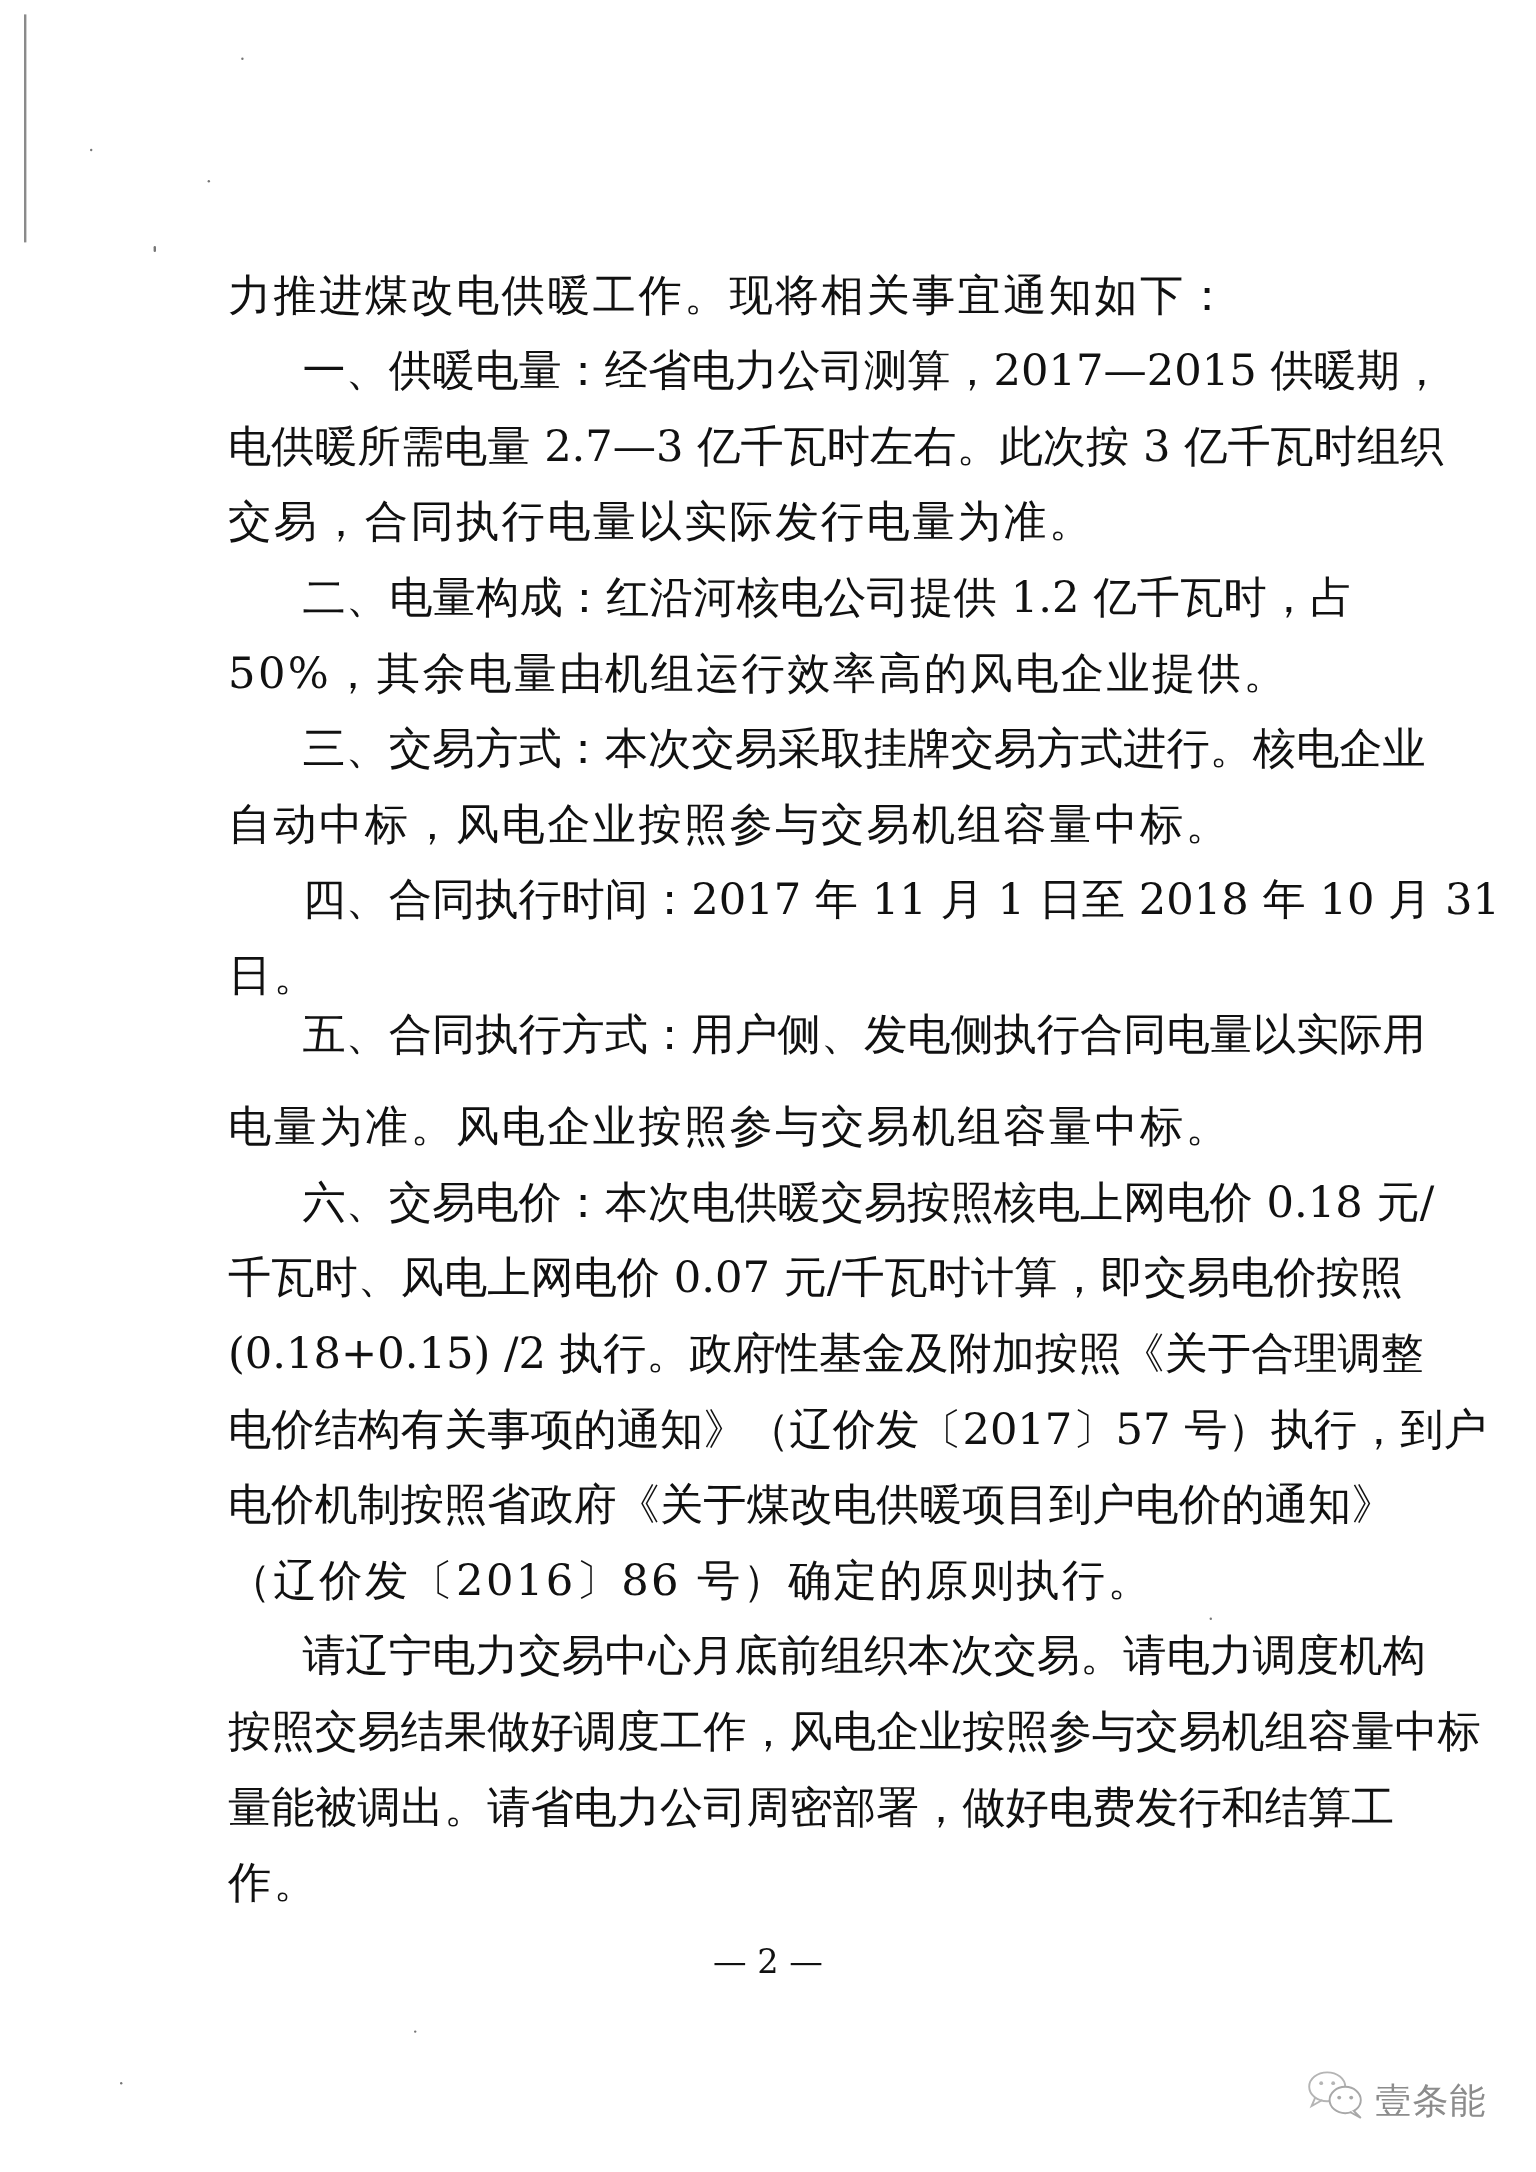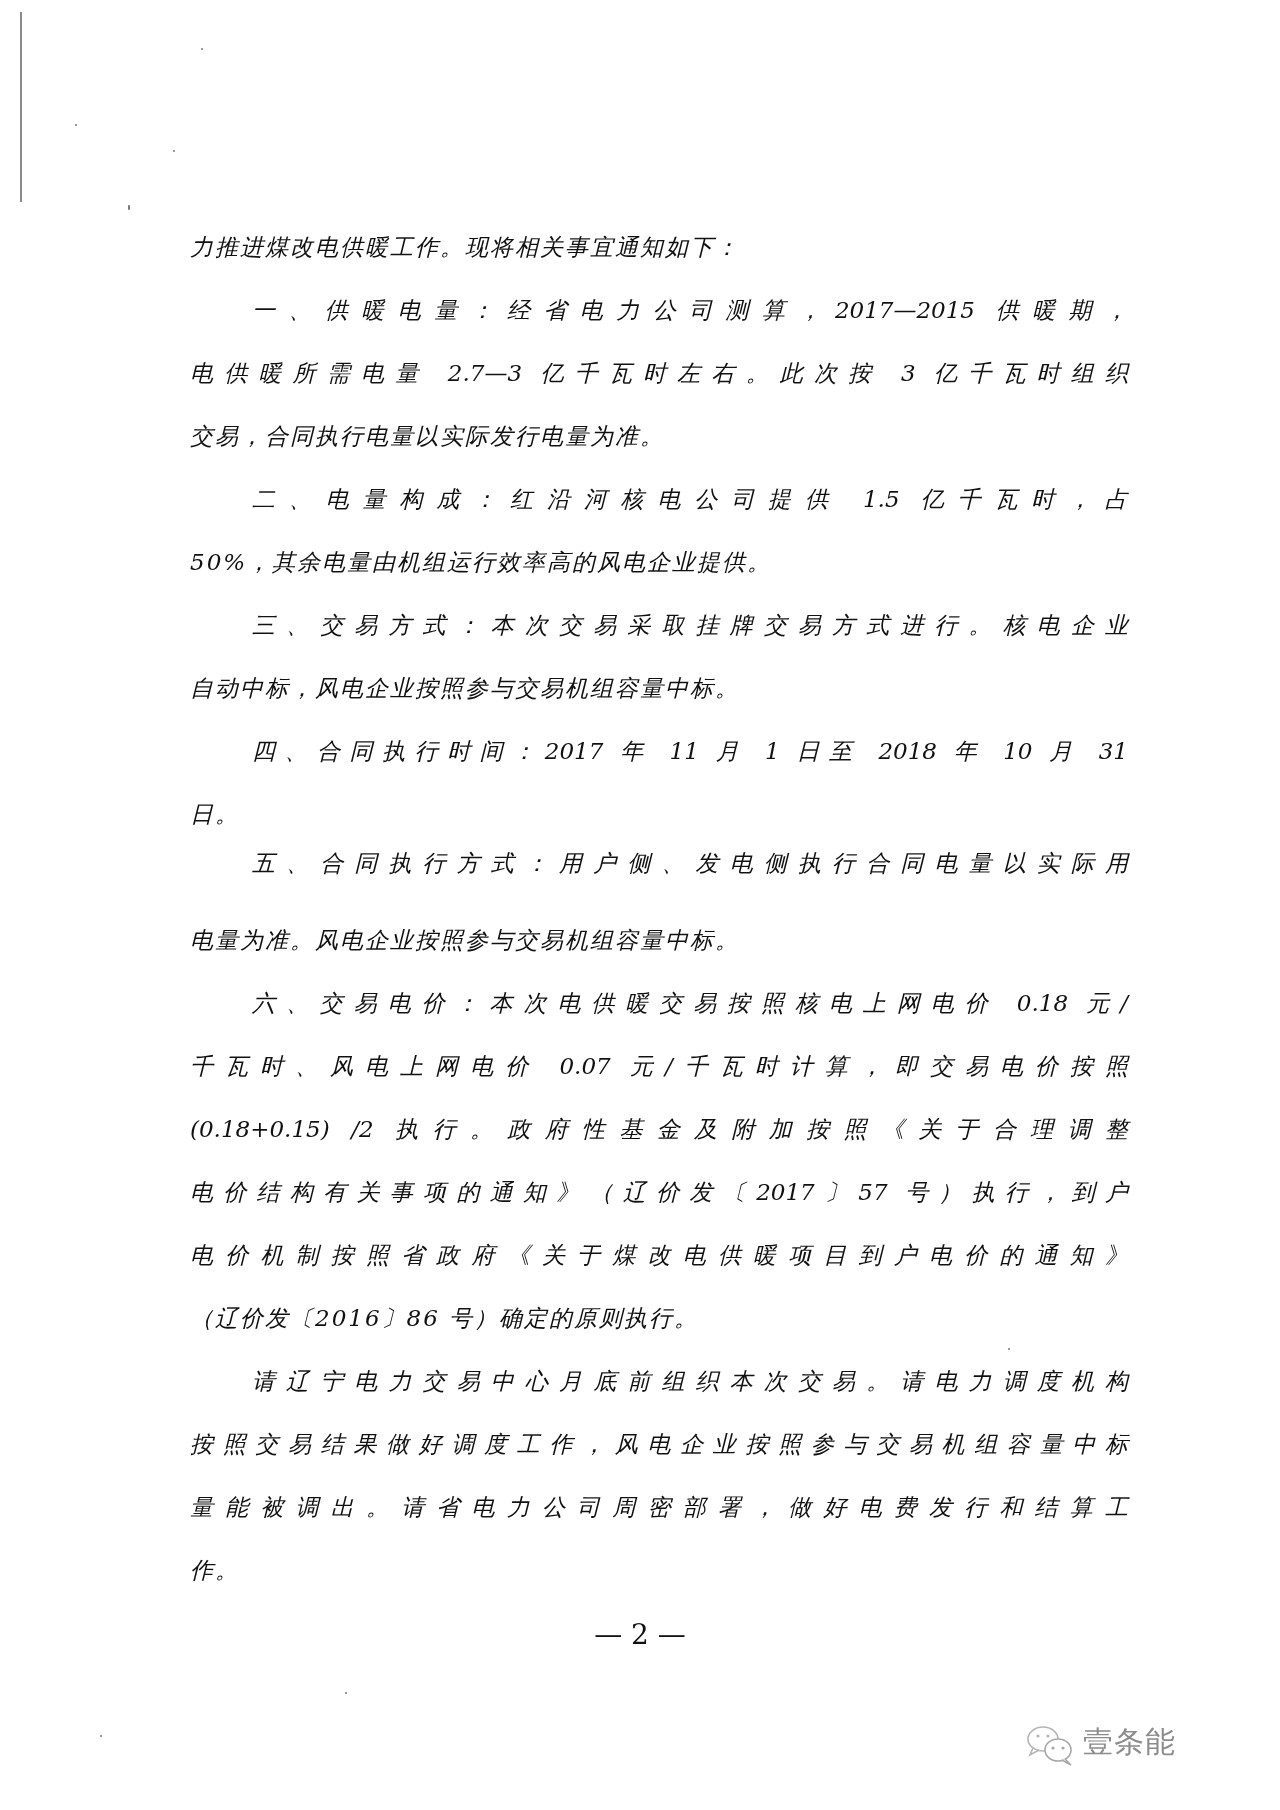--- a/index.html
+++ b/index.html
@@ -27,24 +27,23 @@
     position: absolute;
     left: 190px;
     top: 222px;
     width: 940px;
   }
   .line {
     position: absolute;
     left: 0;
     height: 50px;
     line-height: 50px;
-    font-size: 23px;
+    font-size: 36px;
     white-space: nowrap;
     letter-spacing: 2px;
-    font-style: italic;
   }
   .line.justify {
     width: 938px;
     text-align: justify;
     text-align-last: justify;
     letter-spacing: 0;
   }
   .line.indent {
     left: 62px;
   }
@@ -56,24 +55,24 @@
     top: 1618px;
     left: 0;
     width: 1280px;
     text-align: center;
     font-size: 28px;
     font-family: "DejaVu Serif", serif;
     color: #111;
   }
   .watermark {
     position: absolute;
-    left: 1025px;
+    left: 1088px;
     top: 1722px;
     display: flex;
-    align-items: flex-start;
+    align-items: flex-end;
     gap: 6px;
     color: #9a9a9a;
   }
   .watermark-text {
     font-family: "DejaVu Sans", sans-serif;
     font-size: 30px;
     color: #8c8c8c;
     letter-spacing: 1px;
   }
   .speck {
@@ -87,21 +86,21 @@
 </head>
 <body>
 
 <div class="margin-rule"></div>
 
 <div class="page">
   <div class="line" style="top:0px">力推进煤改电供暖工作。现将相关事宜通知如下：</div>
   <div class="line indent justify" style="top:63px">一、供暖电量：经省电力公司测算，2017—2015 供暖期，</div>
   <div class="line justify" style="top:126px">电供暖所需电量 2.7—3 亿千瓦时左右。此次按 3 亿千瓦时组织</div>
   <div class="line" style="top:189px">交易，合同执行电量以实际发行电量为准。</div>
-  <div class="line indent justify" style="top:252px">二、电量构成：红沿河核电公司提供 1.5 亿千瓦时，占</div>
+  <div class="line indent justify" style="top:252px">二、电量构成：红沿河核电公司提供 1.2 亿千瓦时，占</div>
   <div class="line" style="top:315px">50%，其余电量由机组运行效率高的风电企业提供。</div>
   <div class="line indent justify" style="top:378px">三、交易方式：本次交易采取挂牌交易方式进行。核电企业</div>
   <div class="line" style="top:441px">自动中标，风电企业按照参与交易机组容量中标。</div>
   <div class="line indent justify" style="top:504px">四、合同执行时间：2017 年 11 月 1 日至 2018 年 10 月 31</div>
   <div class="line" style="top:567px">日。</div>
   <div class="line indent justify" style="top:616px">五、合同执行方式：用户侧、发电侧执行合同电量以实际用</div>
   <div class="line" style="top:693px">电量为准。风电企业按照参与交易机组容量中标。</div>
   <div class="line indent justify" style="top:756px">六、交易电价：本次电供暖交易按照核电上网电价 0.18 元/</div>
   <div class="line justify" style="top:819px">千瓦时、风电上网电价 0.07 元/千瓦时计算，即交易电价按照</div>
   <div class="line justify" style="top:882px">(0.18+0.15) /2 执行。政府性基金及附加按照《关于合理调整</div>

